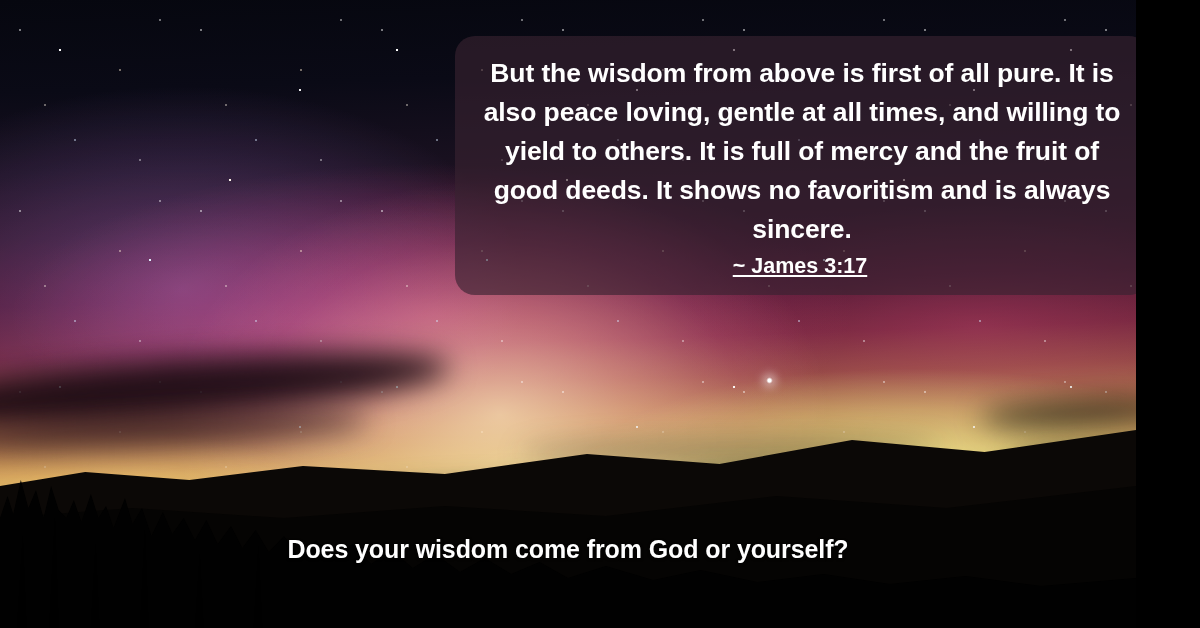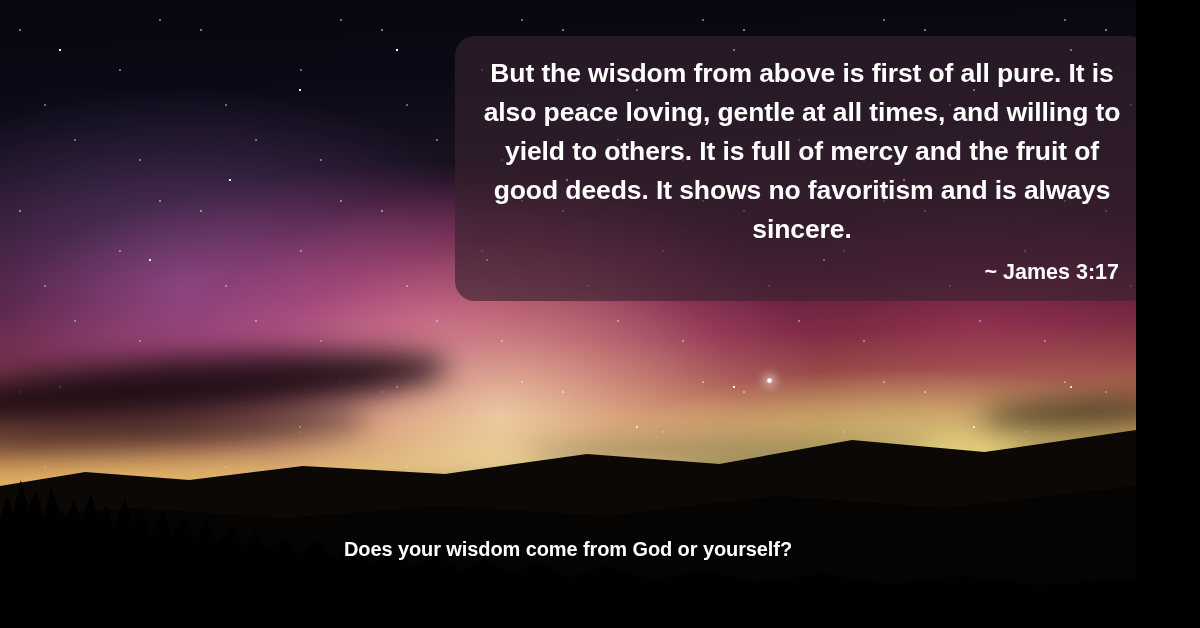--- a/index.html
+++ b/index.html
@@ -239,37 +239,38 @@
   #quote-text {
     margin: 0;
     color: #ffffff;
     font-size: 26.5px;
     line-height: 39px;
     font-weight: bold;
     text-align: center;
     letter-spacing: -0.1px;
   }
   #quote-attribution {
-    margin: 8px 4px 0 0;
+    margin: 2px 4px 0 0;
     color: #ffffff;
     font-size: 21.5px;
     line-height: 30px;
     font-weight: bold;
-    text-align: right;
+    text-align: center;
+    text-decoration: underline;
   }
 
   
   #caption {
     position: absolute;
     left: 0;
     right: 0;
     top: 532px;
     text-align: center;
     color: #ffffff;
-    font-size: 20px;
+    font-size: 25px;
     line-height: 34px;
     font-weight: bold;
     letter-spacing: -0.1px;
     text-shadow: 0 1px 3px rgba(0,0,0,.55);
   }
 </style>
 </head>
 <body>
 
 <div id="scene">

